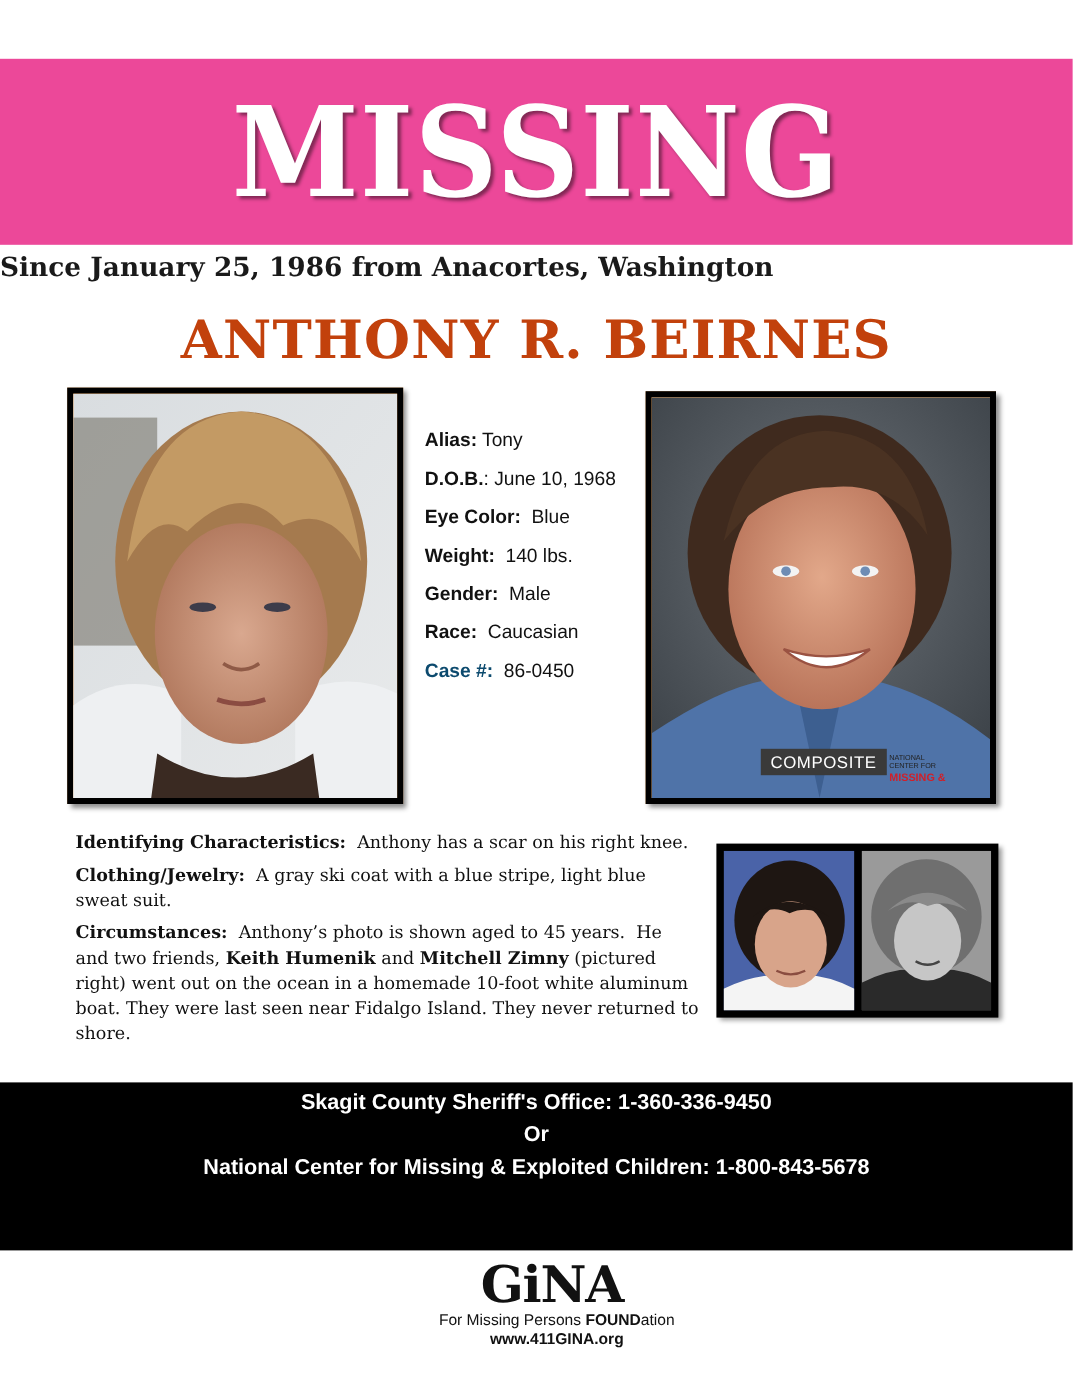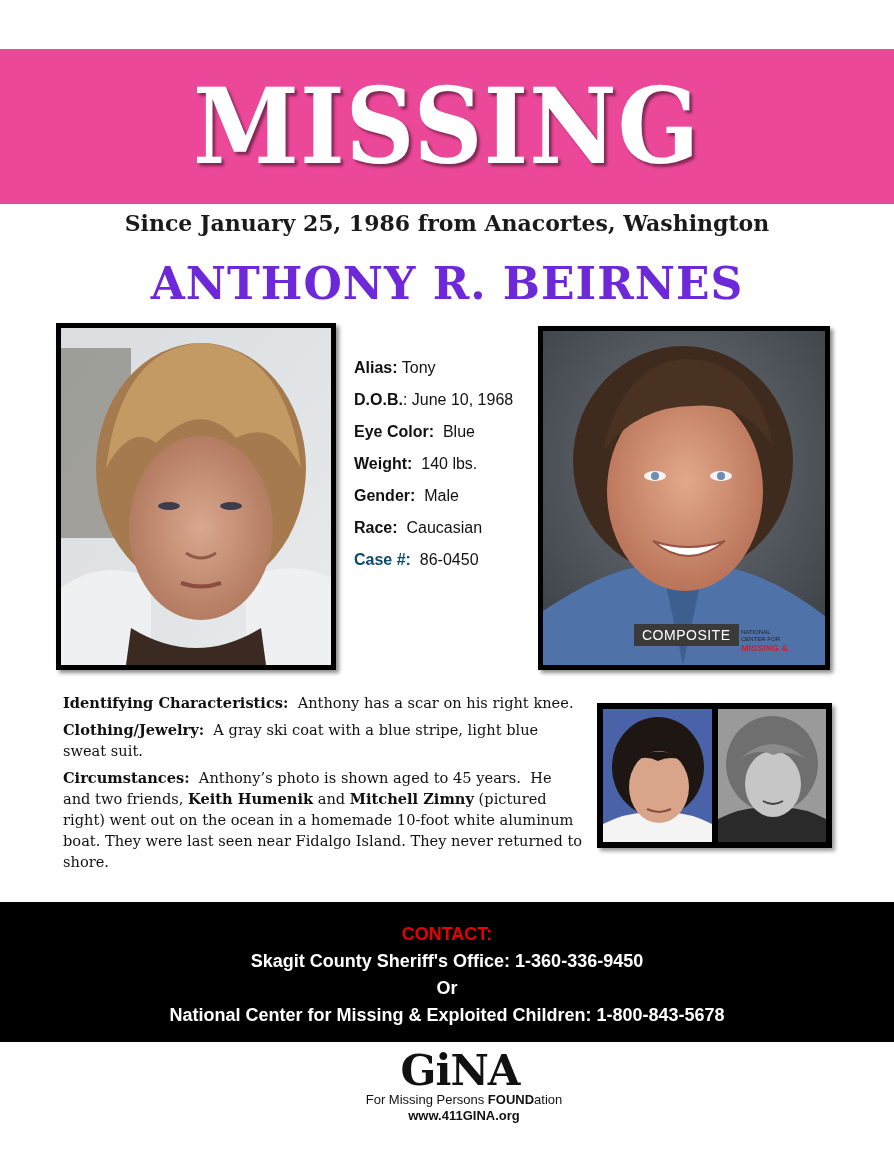--- a/index.html
+++ b/index.html
@@ -11,26 +11,26 @@
     position: absolute; left: 0; top: 49px; width: 894px; height: 155px;
     background: #ec4899; display: flex; align-items: center; justify-content: center;
   }
   .banner-title {
     font-family: "DejaVu Serif", serif; font-weight: bold; font-size: 104px;
     color: #ffffff; letter-spacing: 1px; line-height: 1;
     text-shadow: 3px 3px 3px rgba(0,0,0,0.45);
     transform: scaleX(0.92);
   }
   .since {
-    position: absolute; left: 0; width: 894px; top: 210px; text-align: center;
+    position: absolute; left: 0; width: 894px; top: 210px; text-align: left;
     font-family: "DejaVu Serif", serif; font-weight: bold; font-size: 22px; color: #1a1a1a;
   }
   .name {
     position: absolute; left: 0; width: 894px; top: 258px; text-align: center;
-    font-family: "DejaVu Serif", serif; font-weight: bold; font-size: 44px; color: #6d28d9;
+    font-family: "DejaVu Serif", serif; font-weight: bold; font-size: 44px; color: #c2410c;
     letter-spacing: 1px;
   }
   .photo {
     position: absolute; background: #fdba74; box-sizing: border-box; border: 5px solid #000;
     box-shadow: 3px 3px 4px rgba(0,0,0,0.45); overflow: hidden;
   }
   .photo-inner { position: absolute; inset: 0; overflow: hidden; }
   .photo-left { left: 56px; top: 323px; width: 280px; height: 347px; }
   .photo-right { left: 538px; top: 326px; width: 292px; height: 344px; }
   .facts {
@@ -173,21 +173,20 @@
     <rect width="108" height="133" fill="#9a9a9a"></rect>
     <path d="M0 133 L0 110 Q30 95 54 100 Q80 95 108 110 L108 133Z" fill="#2a2a2a"></path>
     <ellipse cx="54" cy="55" rx="46" ry="48" fill="#6f6f6f"></ellipse>
     <ellipse cx="55" cy="75" rx="28" ry="33" fill="#c6c6c6"></ellipse>
     <path d="M22 50 Q55 20 88 50 Q70 40 55 46 Q40 38 22 50Z" fill="#8a8a8a"></path>
     <path d="M45 92 Q55 98 65 92" stroke="#444" stroke-width="2" fill="none"></path>
   </svg>
 </div>
 
 <div class="contact">
-  <div class="c-title">CONTACT:</div>
   <div class="c-line">Skagit County Sheriff's Office: 1-360-336-9450</div>
   <div class="c-line">Or</div>
   <div class="c-line">National Center for Missing &amp; Exploited Children:  1-800-843-5678</div>
 </div>
 
 <div class="footer">
   <div class="gina-logo">GiNA</div>
   <div class="gina-text">
     <div><span style="white-space:pre">For Missing Persons </span><span class="strong">FOUND</span><span>ation</span></div>
     <div class="strong">www.411GINA.org</div>

